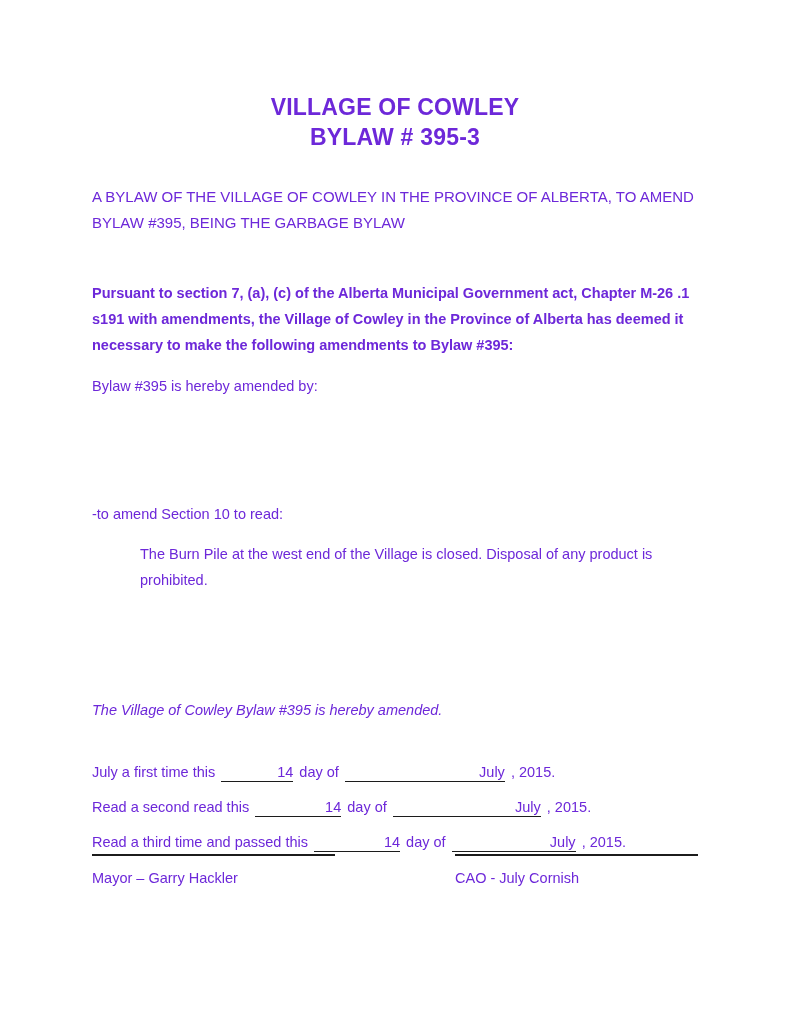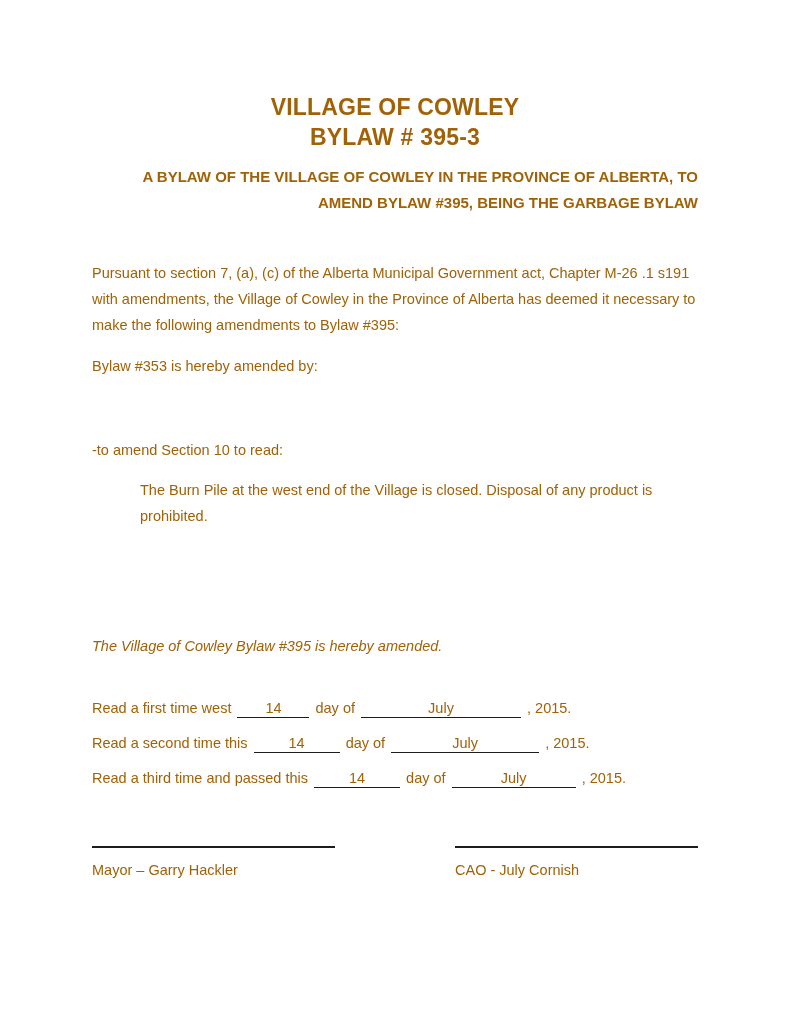--- a/index.html
+++ b/index.html
@@ -5,81 +5,81 @@
   html, body {
     margin: 0;
     padding: 0;
     background: #ffffff;
   }
   .page {
     position: relative;
     width: 791px;
     height: 1024px;
     background: #ffffff;
-    color: #a16207;
+    color: #6d28d9;
     font-family: "Liberation Sans", "DejaVu Sans", sans-serif;
     box-sizing: border-box;
     padding: 92px 93px 0 92px;
     overflow: hidden;
   }
   .title-block {
     text-align: center;
     font-weight: bold;
     font-size: 23px;
     line-height: 30px;
     letter-spacing: 0.2px;
   }
   .subtitle {
-    margin-top: 12px;
-    text-align: right;
-    font-weight: bold;
+    margin-top: 32px;
+    text-align: left;
+    font-weight: normal;
     font-size: 15px;
     line-height: 26px;
   }
   .body-text {
     font-size: 14.5px;
     line-height: 26px;
   }
-  .para1 { margin-top: 44px; }
+  .para1 { margin-top: 44px; font-weight: bold; }
   .para2 { margin-top: 14px; }
-  .amend-line { margin-top: 58px; }
+  .amend-line { margin-top: 102px; }
   .amend-detail {
     margin-top: 10px;
     padding-left: 48px;
   }
   .amended-line { margin-top: 104px; font-style: italic; }
   .readings { margin-top: 36px; }
   .reading-line {
     font-size: 14.5px;
     line-height: 26px;
     margin-bottom: 9px;
     white-space: nowrap;
   }
   .blank {
     display: inline-block;
     border-bottom: 1.5px solid #1c1c1c;
-    text-align: center;
+    text-align: right;
     line-height: 18px;
     vertical-align: baseline;
     margin: 0 2px;
   }
   .blank-day { width: 86px; }
   .blank-day-1 { width: 72px; }
   .blank-month { width: 148px; }
   .blank-month-1 { width: 160px; }
   .blank-month-3 { width: 124px; }
   .signature-row {
     position: absolute;
     left: 92px;
     right: 93px;
     top: 846px;
     display: flex;
     justify-content: space-between;
   }
-  .signature-col { width: 243px; }
+  .signature-col { width: 243px; margin-top: 8px; }
   .signature-line {
     border-top: 2px solid #1c1c1c;
     height: 0;
   }
   .signature-label {
     margin-top: 14px;
     font-size: 14.5px;
   }
 </style>
 </head>
@@ -89,40 +89,40 @@
 
   <div class="title-block">
     <div>VILLAGE OF COWLEY</div>
     <div>BYLAW # 395-3</div>
   </div>
 
   <div class="subtitle">A BYLAW OF THE VILLAGE OF COWLEY IN THE PROVINCE OF ALBERTA, TO AMEND BYLAW #395, BEING THE GARBAGE BYLAW</div>
 
   <p class="body-text para1">Pursuant to section 7, (a), (c) of the Alberta Municipal Government act, Chapter M-26 .1 s191 with amendments, the Village of Cowley in the Province of Alberta has deemed it necessary  to make the following amendments to Bylaw #395:</p>
 
-  <p class="body-text para2">Bylaw #353 is hereby amended by:</p>
+  <p class="body-text para2">Bylaw #395 is hereby amended by:</p>
 
   <p class="body-text amend-line">-to amend Section 10 to read:</p>
 
   <p class="body-text amend-detail">The Burn Pile at the west end of the Village is closed.  Disposal of any product is prohibited.</p>
 
   <p class="body-text amended-line">The Village of Cowley Bylaw #395 is hereby amended.</p>
 
   <div class="readings">
 
     <div class="reading-line">
-      <span>Read a first time west</span>
+      <span>July a first time this</span>
       <span class="blank blank-day blank-day-1"><span>14</span></span>
       <span>day of</span>
       <span class="blank blank-month blank-month-1"><span>July</span></span>
       <span>, 2015.</span>
     </div>
 
     <div class="reading-line">
-      <span>Read a second time this</span>
+      <span>Read a second read this</span>
       <span class="blank blank-day"><span>14</span></span>
       <span>day of</span>
       <span class="blank blank-month"><span>July</span></span>
       <span>, 2015.</span>
     </div>
 
     <div class="reading-line">
       <span>Read a third time and passed this</span>
       <span class="blank blank-day"><span>14</span></span>
       <span>day of</span>

